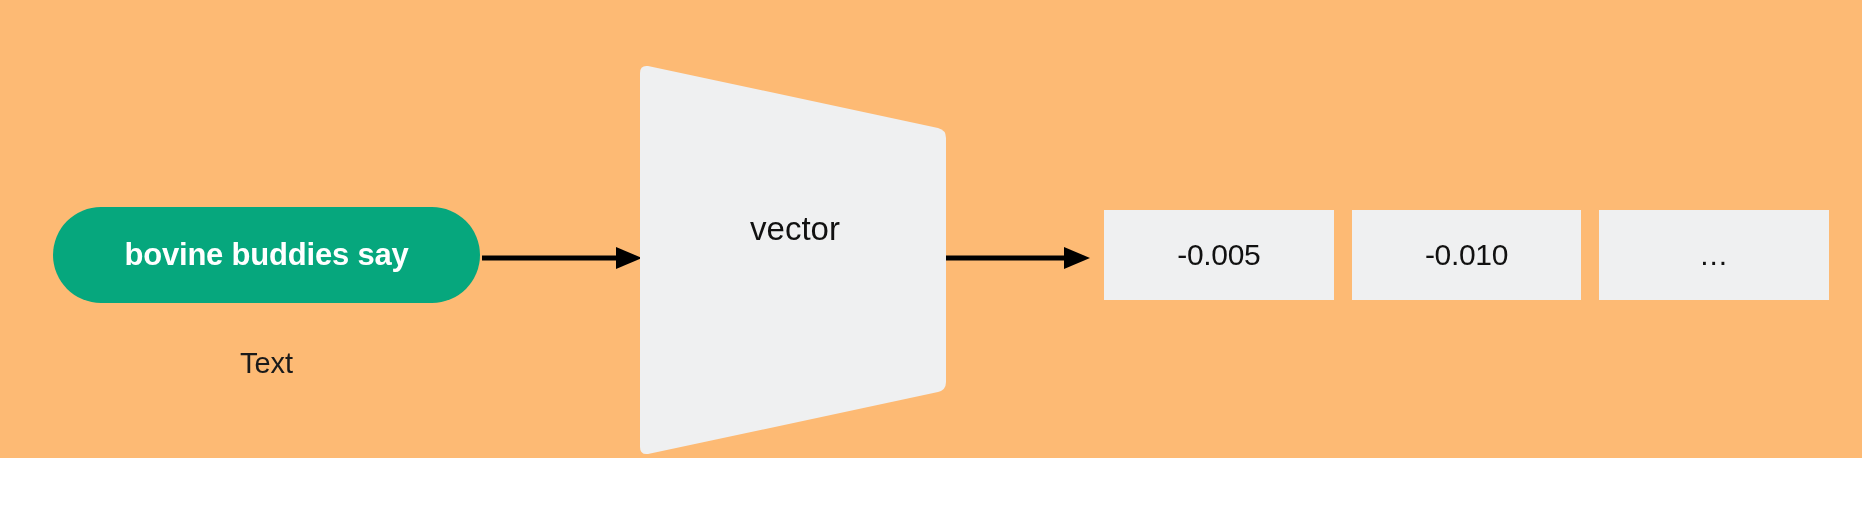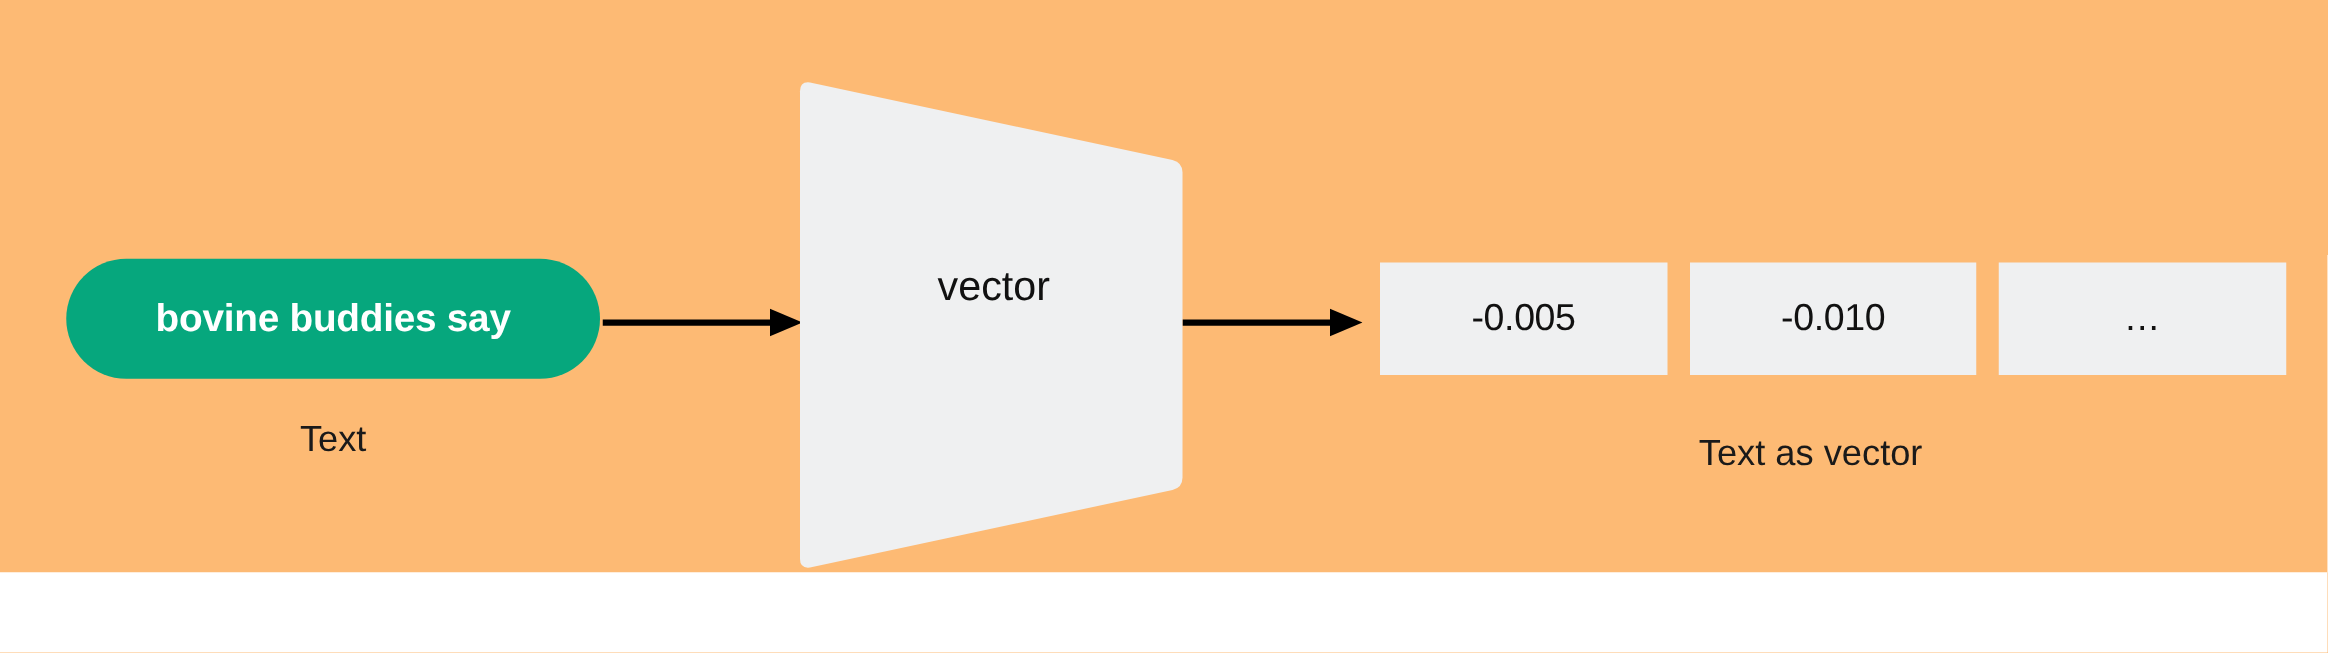--- a/index.html
+++ b/index.html
@@ -44,21 +44,21 @@
   
   .caption {
     position: absolute;
     font-size: 29px;
     color: #1a1a1a;
     white-space: nowrap;
     text-align: center;
   }
   .caption-text {
     left: 53px;
-    top: 336px;
+    top: 347px;
     width: 427px;
   }
   .caption-vector {
     left: 1086px;
     top: 347px;
     width: 725px;
   }
 
   
   .model-shape {
@@ -159,15 +159,14 @@
       <span>-0.005</span>
     </div>
     <div class="vector-cell">
       <span>-0.010</span>
     </div>
     <div class="vector-cell ellipsis">
       <span>...</span>
     </div>
   </div>
 
-  <div class="caption caption-vector">Text as vector</div>
 
 </div>
 
 </body></html>

